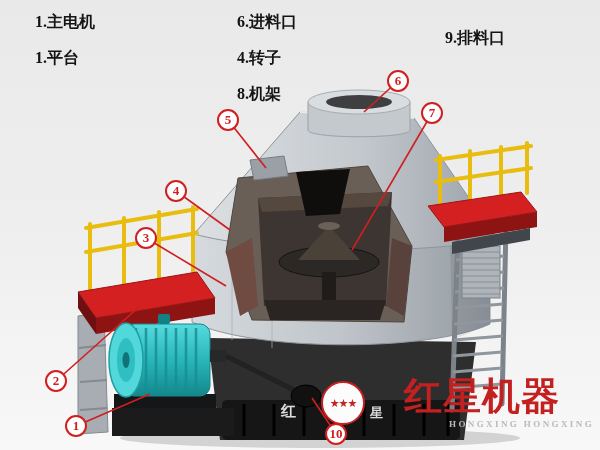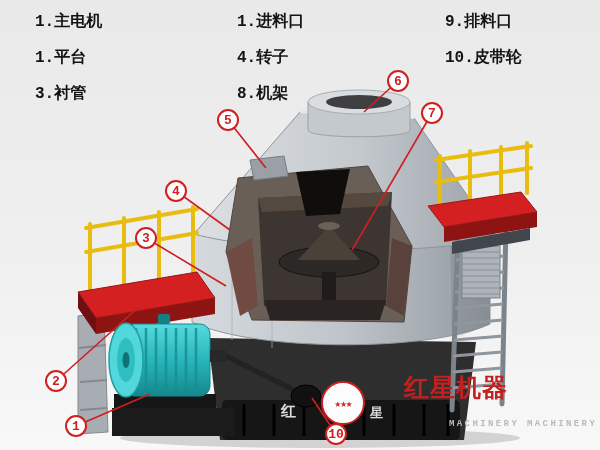--- a/index.html
+++ b/index.html
@@ -1,39 +1,39 @@
 <!DOCTYPE html>
 <html style="--accent-red: #d01f1f; --platform-red: #d42020; --railing-yellow: #e8bd0f; --motor-teal: #2bbfc3; --body-gray: #bfc5ca; --background: #ededed;"><head>
 <meta charset="utf-8">
 <style>
   * { margin:0; padding:0; box-sizing:border-box; }
   html,body { width:600px; height:450px; }
   .stage {
     position:relative; width:600px; height:450px; overflow:hidden;
     background:linear-gradient(180deg,#e9e9e9 0%,#efefef 55%,#f8f8f8 100%);
-    font-family:Liberation Mono, monospace;
+    font-family:Liberation Serif, serif;
   }
   svg.scene { position:absolute; left:0; top:0; }
   .legend-col { position:absolute; z-index:3; }
   #col1 { left:35px; top:4px; }
   #col2 { left:237px; top:4px; }
-  #col3 { left:445px; top:4px; }
+  #col3 { left:445px; top:20px; }
   .legend-item {
     height:36px; line-height:36px; font-size:16px; font-weight:bold;
     color:#141414; white-space:nowrap;
   }
   .callout {
     position:absolute; width:22px; height:22px; border-radius:50%;
     background:#fff; border:2px solid var(--accent-red,#d01f1f);
     color:var(--accent-red,#d01f1f); font-size:13px; font-weight:bold;
     display:flex; align-items:center; justify-content:center; z-index:6;
   }
   .logo-brand {
     position:absolute; left:404px; top:377px; z-index:4; line-height:1;
-    font-size:25px; font-weight:bold; color:#c32020; letter-spacing:1px;
+    font-size:38px; font-weight:bold; color:#c32020; letter-spacing:1px;
   }
   .logo-sub {
     position:absolute; left:449px; top:419px; z-index:4;
     font-size:9px; color:#b7bbc0; letter-spacing:2.4px; font-weight:bold;
   }
   .logo-circle {
     position:absolute; left:321px; top:381px; width:44px; height:44px; z-index:4;
     border-radius:50%; border:2.5px solid #c62222; background:#fcfcfc;
     display:flex; align-items:center; justify-content:center;
   }
@@ -160,42 +160,40 @@
       <line x1="228" y1="120" x2="266" y2="168"></line>
       <line x1="398" y1="81" x2="364" y2="112"></line>
       <line x1="432" y1="113" x2="352" y2="250"></line>
       <line x1="336" y1="434" x2="312" y2="398"></line>
     </g>
   </svg>
 
   <div class="legend-col" id="col1">
     <div class="legend-item">1.主电机</div>
     <div class="legend-item">1.平台</div>
-    <div class="legend-item">3.衬管</div>
   </div>
   <div class="legend-col" id="col2">
-    <div class="legend-item">1.进料口</div>
+    <div class="legend-item">6.进料口</div>
     <div class="legend-item">4.转子</div>
     <div class="legend-item">8.机架</div>
   </div>
   <div class="legend-col" id="col3">
     <div class="legend-item">9.排料口</div>
-    <div class="legend-item">10.皮带轮</div>
   </div>
 
   <div class="callout" style="left:65px;top:415px">1</div>
   <div class="callout" style="left:45px;top:370px">2</div>
   <div class="callout" style="left:135px;top:227px">3</div>
   <div class="callout" style="left:165px;top:180px">4</div>
   <div class="callout" style="left:217px;top:109px">5</div>
   <div class="callout" style="left:387px;top:70px">6</div>
   <div class="callout" style="left:421px;top:102px">7</div>
   <div class="callout" style="left:325px;top:423px">10</div>
 
   <div class="logo-circle">
     <span class="logo-stars">★★★</span>
   </div>
   <div class="logo-brand">红星机器</div>
-  <div class="logo-sub">MACHINERY MACHINERY</div>
+  <div class="logo-sub">HONGXING HONGXING</div>
   <div class="wm wm-left">红</div>
   <div class="wm wm-right">星</div>
 
 </div>
 
 </body></html>

